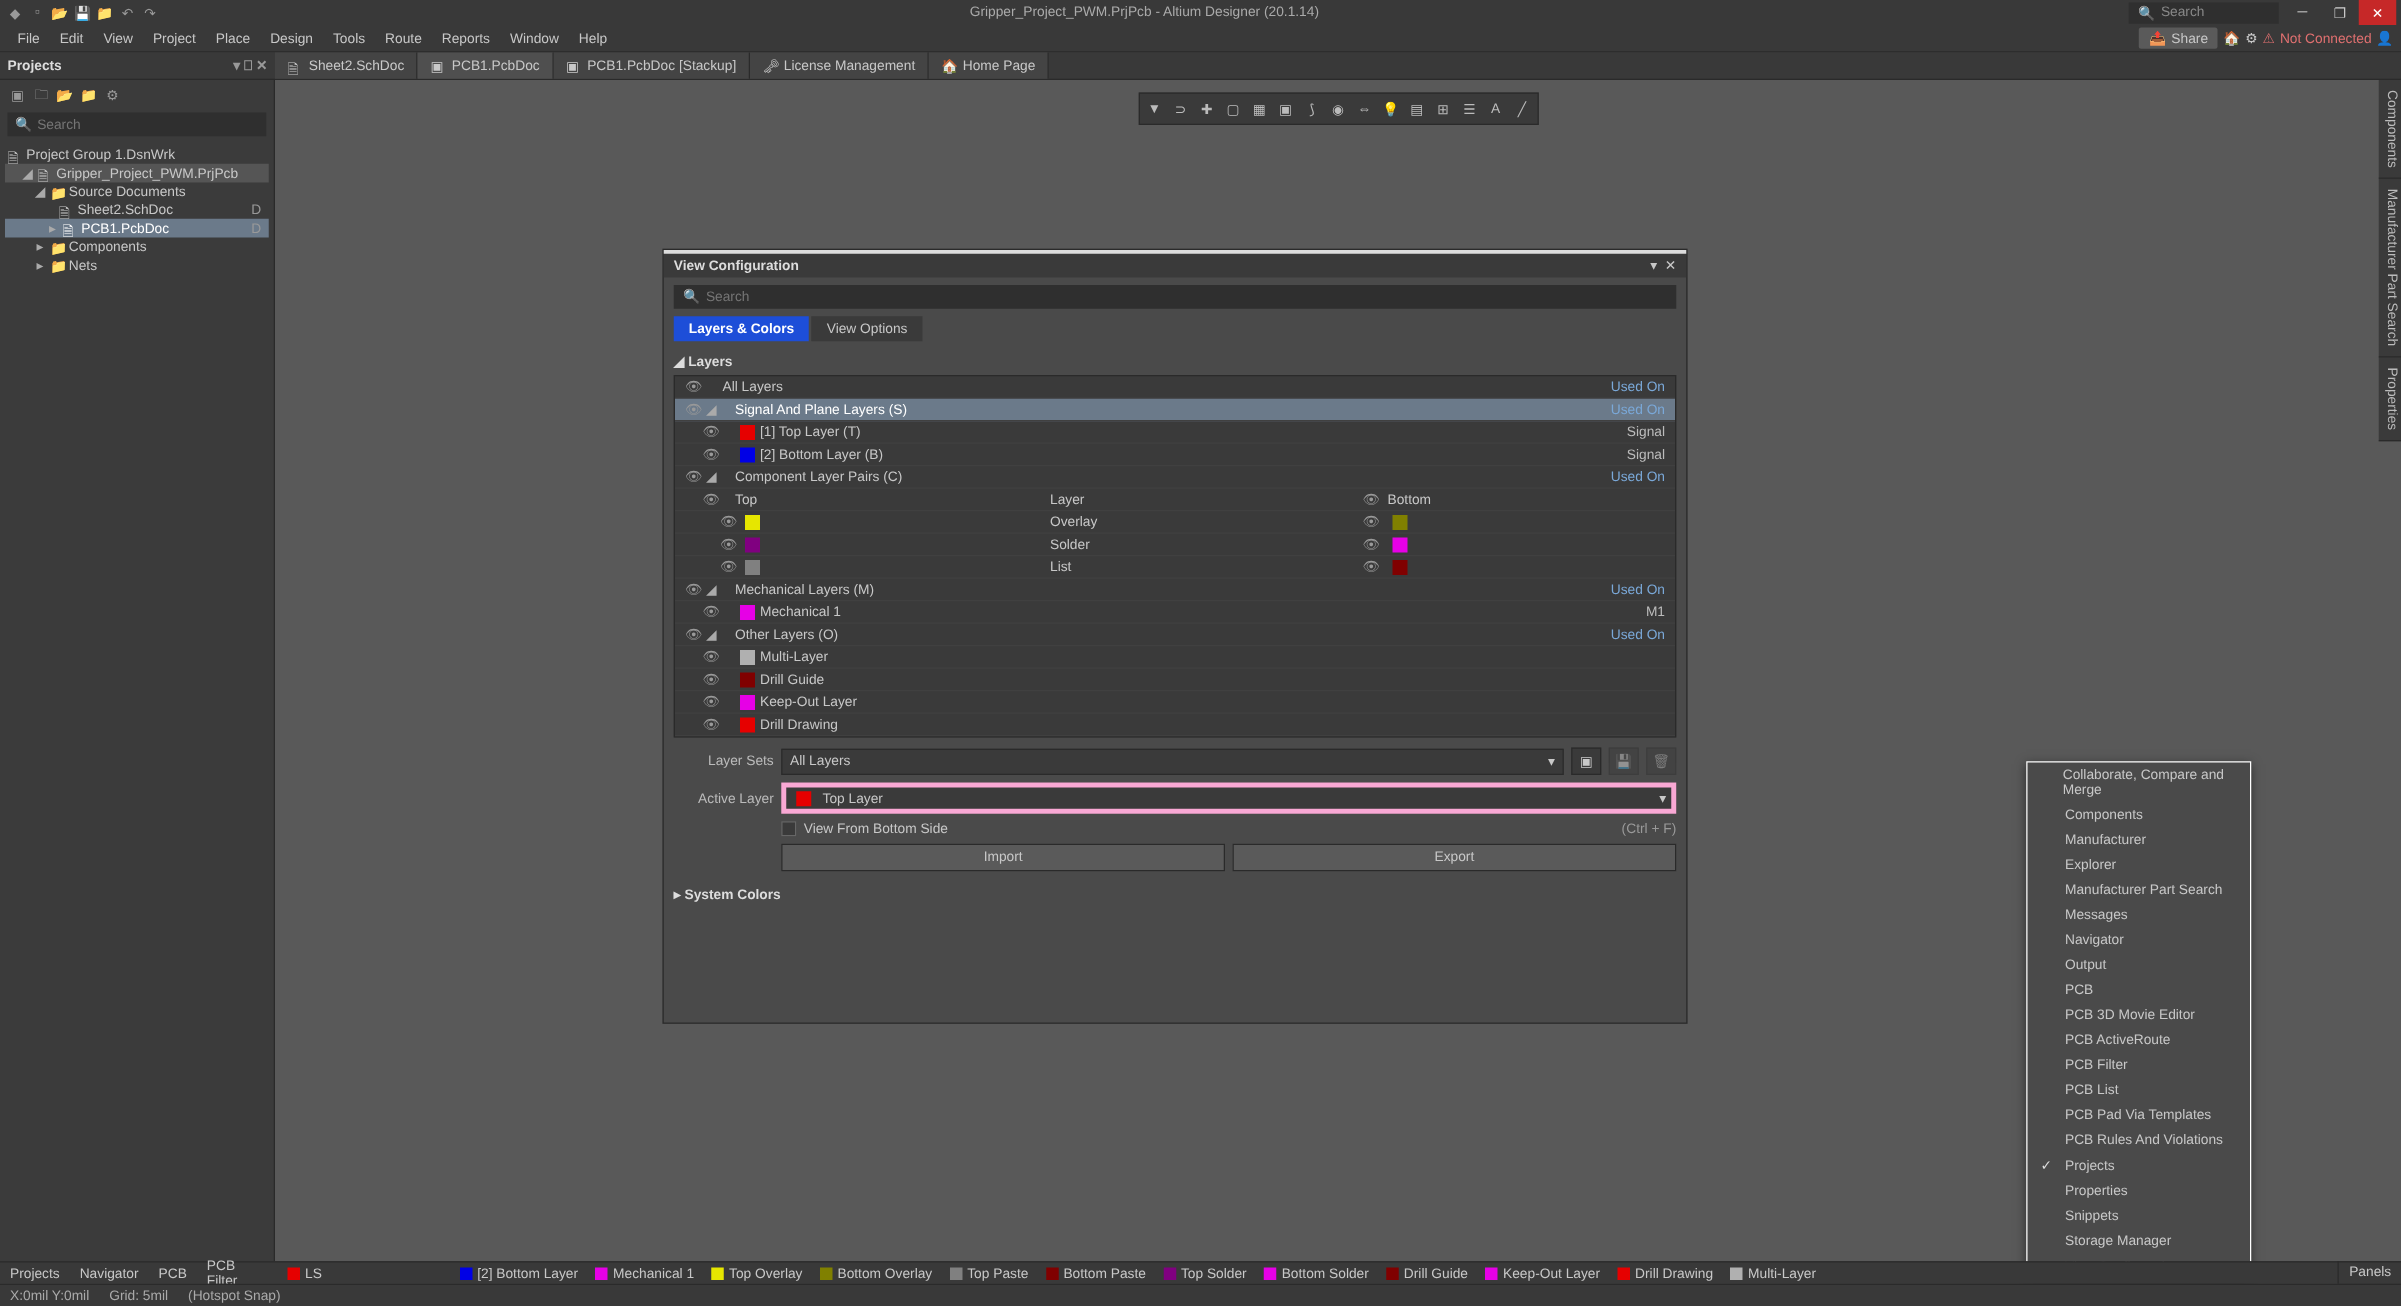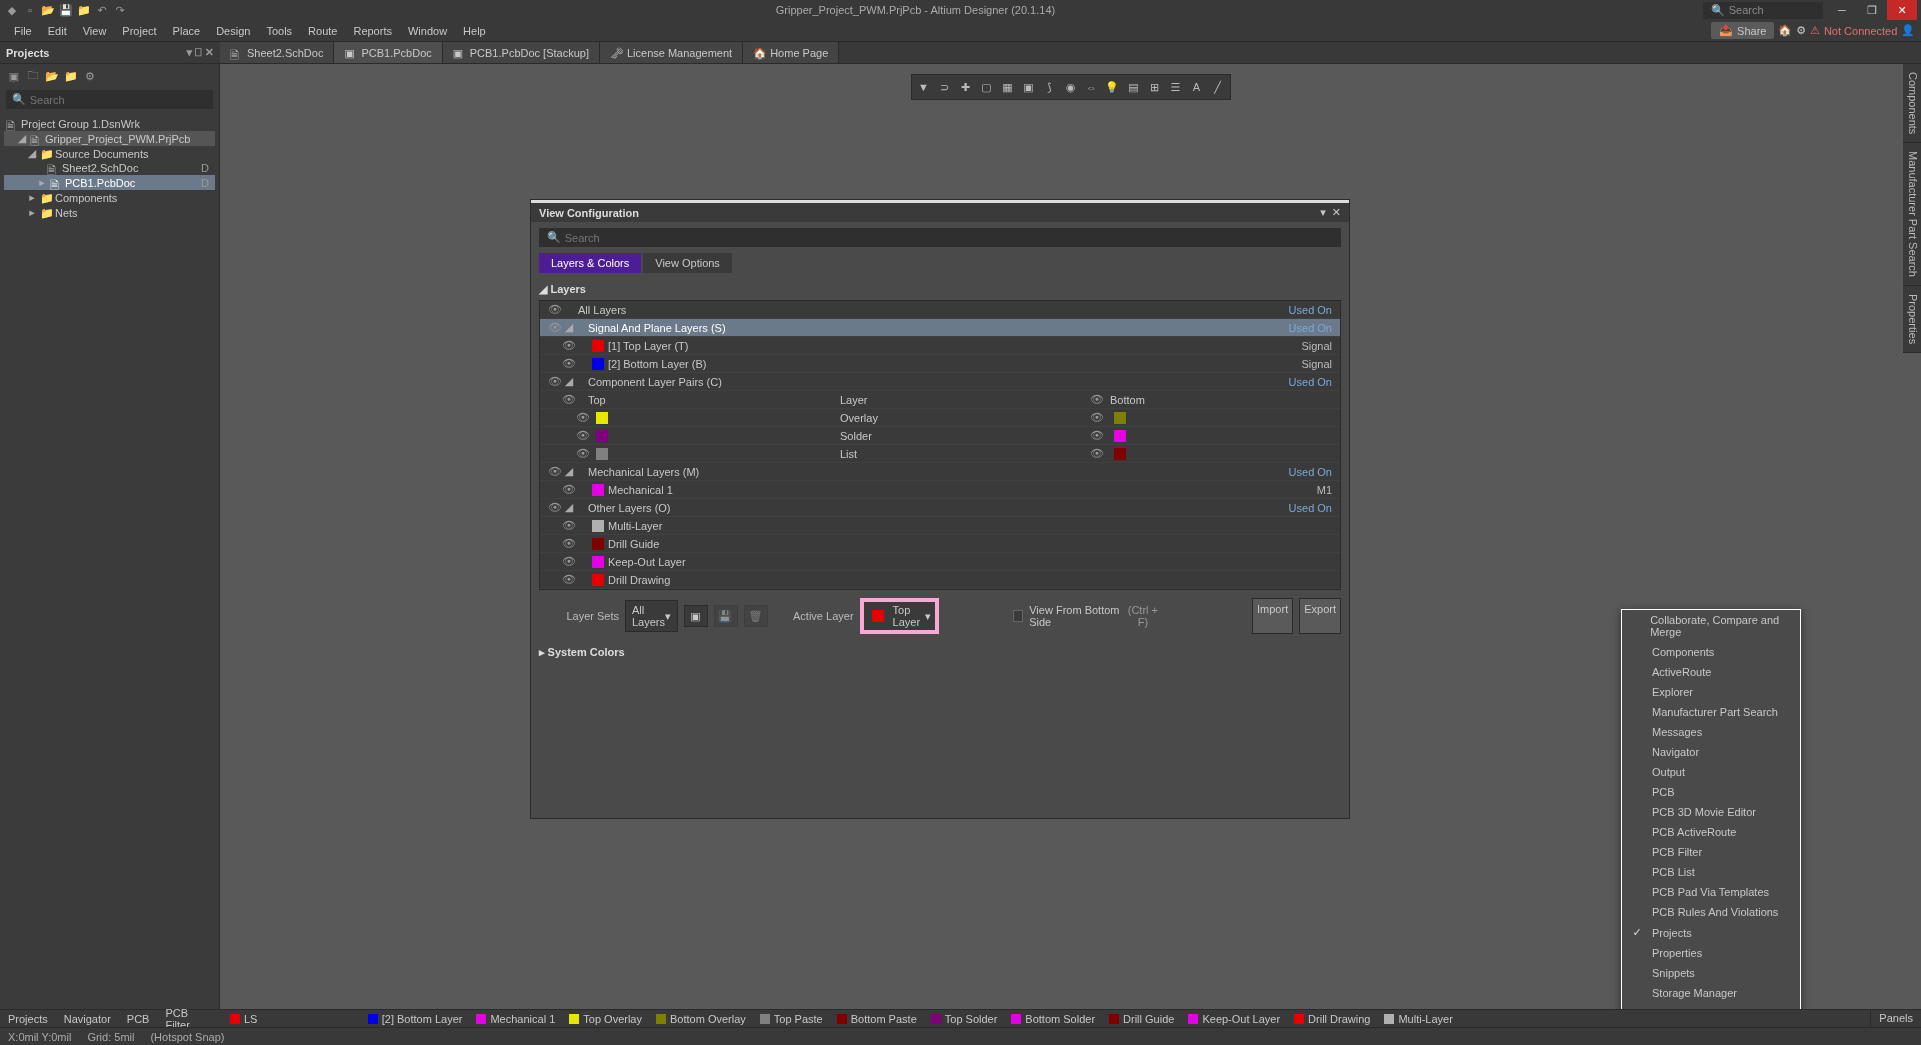--- a/index.html
+++ b/index.html
@@ -56,36 +56,36 @@
 
 
 .vc-panel { position: absolute; left: 310px; top: 135px; width: 820px; height: 620px; background: #4a4a4a; border: 1px solid #2a2a2a; display: flex; flex-direction: column; }
 .vc-titlebar { height: 22px; background: #3a3a3a; display: flex; align-items: center; padding: 0 8px; justify-content: space-between; border-top: 3px solid #ddd; }
 .vc-title { font-weight: 600; color: #ddd; }
 .vc-titlebtns { display: flex; gap: 6px; }
 .vc-search { margin: 6px 8px; background: #2f2f2f; display: flex; align-items: center; padding: 3px 8px; }
 .vc-search input { background: transparent; border: none; color: #ccc; outline: none; flex: 1; }
 .vc-tabs { display: flex; padding: 0 8px; gap: 2px; }
 .vc-tab { padding: 4px 12px; background: #3a3a3a; cursor: pointer; }
-.vc-tab.active { background: #4c1d95; color: #fff; }
+.vc-tab.active { background: #1d4ed8; color: #fff; font-weight: bold; }
 .vc-body { flex: 1; padding: 6px 8px; overflow: auto; }
 .vc-section-hdr { font-weight: 600; color: #ddd; padding: 4px 0; cursor: pointer; }
 .vc-tree { background: #3a3a3a; border: 1px solid #2a2a2a; }
 .vc-row { display: flex; align-items: center; padding: 2px 8px; border-bottom: 1px solid #404040; position: relative; min-height: 16px; }
 .vc-row.sel { background: #6b7a8a; color: #fff; }
 .vc-eye { width: 14px; text-align: center; color: #999; margin-right: 2px; }
 .vc-expand { width: 10px; text-align: center; color: #aaa; }
 .vc-swatch { width: 12px; height: 12px; margin: 0 4px; flex-shrink: 0; }
 .vc-label { flex: 1; }
 .vc-right { color: #7aa8d8; }
 .vc-right.sig { color: #bbb; }
 .vc-row .mid { position: absolute; left: 300px; }
 .vc-row .midb { position: absolute; left: 550px; display: flex; align-items: center; gap: 4px; }
 
-.vc-controls { padding: 8px 0; display: flex; flex-direction: row; gap: 6px; }
+.vc-controls { padding: 8px 0; display: flex; flex-direction: column; gap: 6px; }
 .vc-ctrl-row { display: flex; align-items: center; gap: 6px; }
 .vc-ctrl-label { width: 80px; text-align: right; color: #bbb; }
 .vc-select { flex: 1; background: #3a3a3a; border: 1px solid #2a2a2a; padding: 3px 6px; display: flex; align-items: center; justify-content: space-between; cursor: pointer; }
 .vc-btn-sm { width: 24px; height: 22px; background: #3a3a3a; border: 1px solid #2a2a2a; display: flex; align-items: center; justify-content: center; cursor: pointer; }
 .vc-active-sel { flex: 1; background: #3a3a3a; border: 4px solid #f9a8d4; padding: 2px 4px; display: flex; align-items: center; gap: 5px; cursor: pointer; }
 .vc-checkbox { width: 12px; height: 12px; border: 1px solid #666; background: #3a3a3a; }
 .vc-shortcut { margin-left: auto; color: #999; text-align: center; }
 .vc-ie-row { display: flex; gap: 6px; }
 .vc-ie-btn { flex: 1; background: #5a5a5a; border: 1px solid #2a2a2a; padding: 4px; text-align: center; cursor: pointer; }
 
@@ -472,21 +472,21 @@
     <div class="ctx-item">
       <span class="ctx-check"></span>
       <span>Collaborate, Compare and Merge</span>
     </div>
     <div class="ctx-item">
       <span class="ctx-check"></span>
       <span>Components</span>
     </div>
     <div class="ctx-item">
       <span class="ctx-check"></span>
-      <span>ActiveRoute</span>
+      <span>Manufacturer</span>
     </div>
     <div class="ctx-item">
       <span class="ctx-check"></span>
       <span>Explorer</span>
     </div>
     <div class="ctx-item">
       <span class="ctx-check"></span>
       <span>Manufacturer Part Search</span>
     </div>
     <div class="ctx-item">

